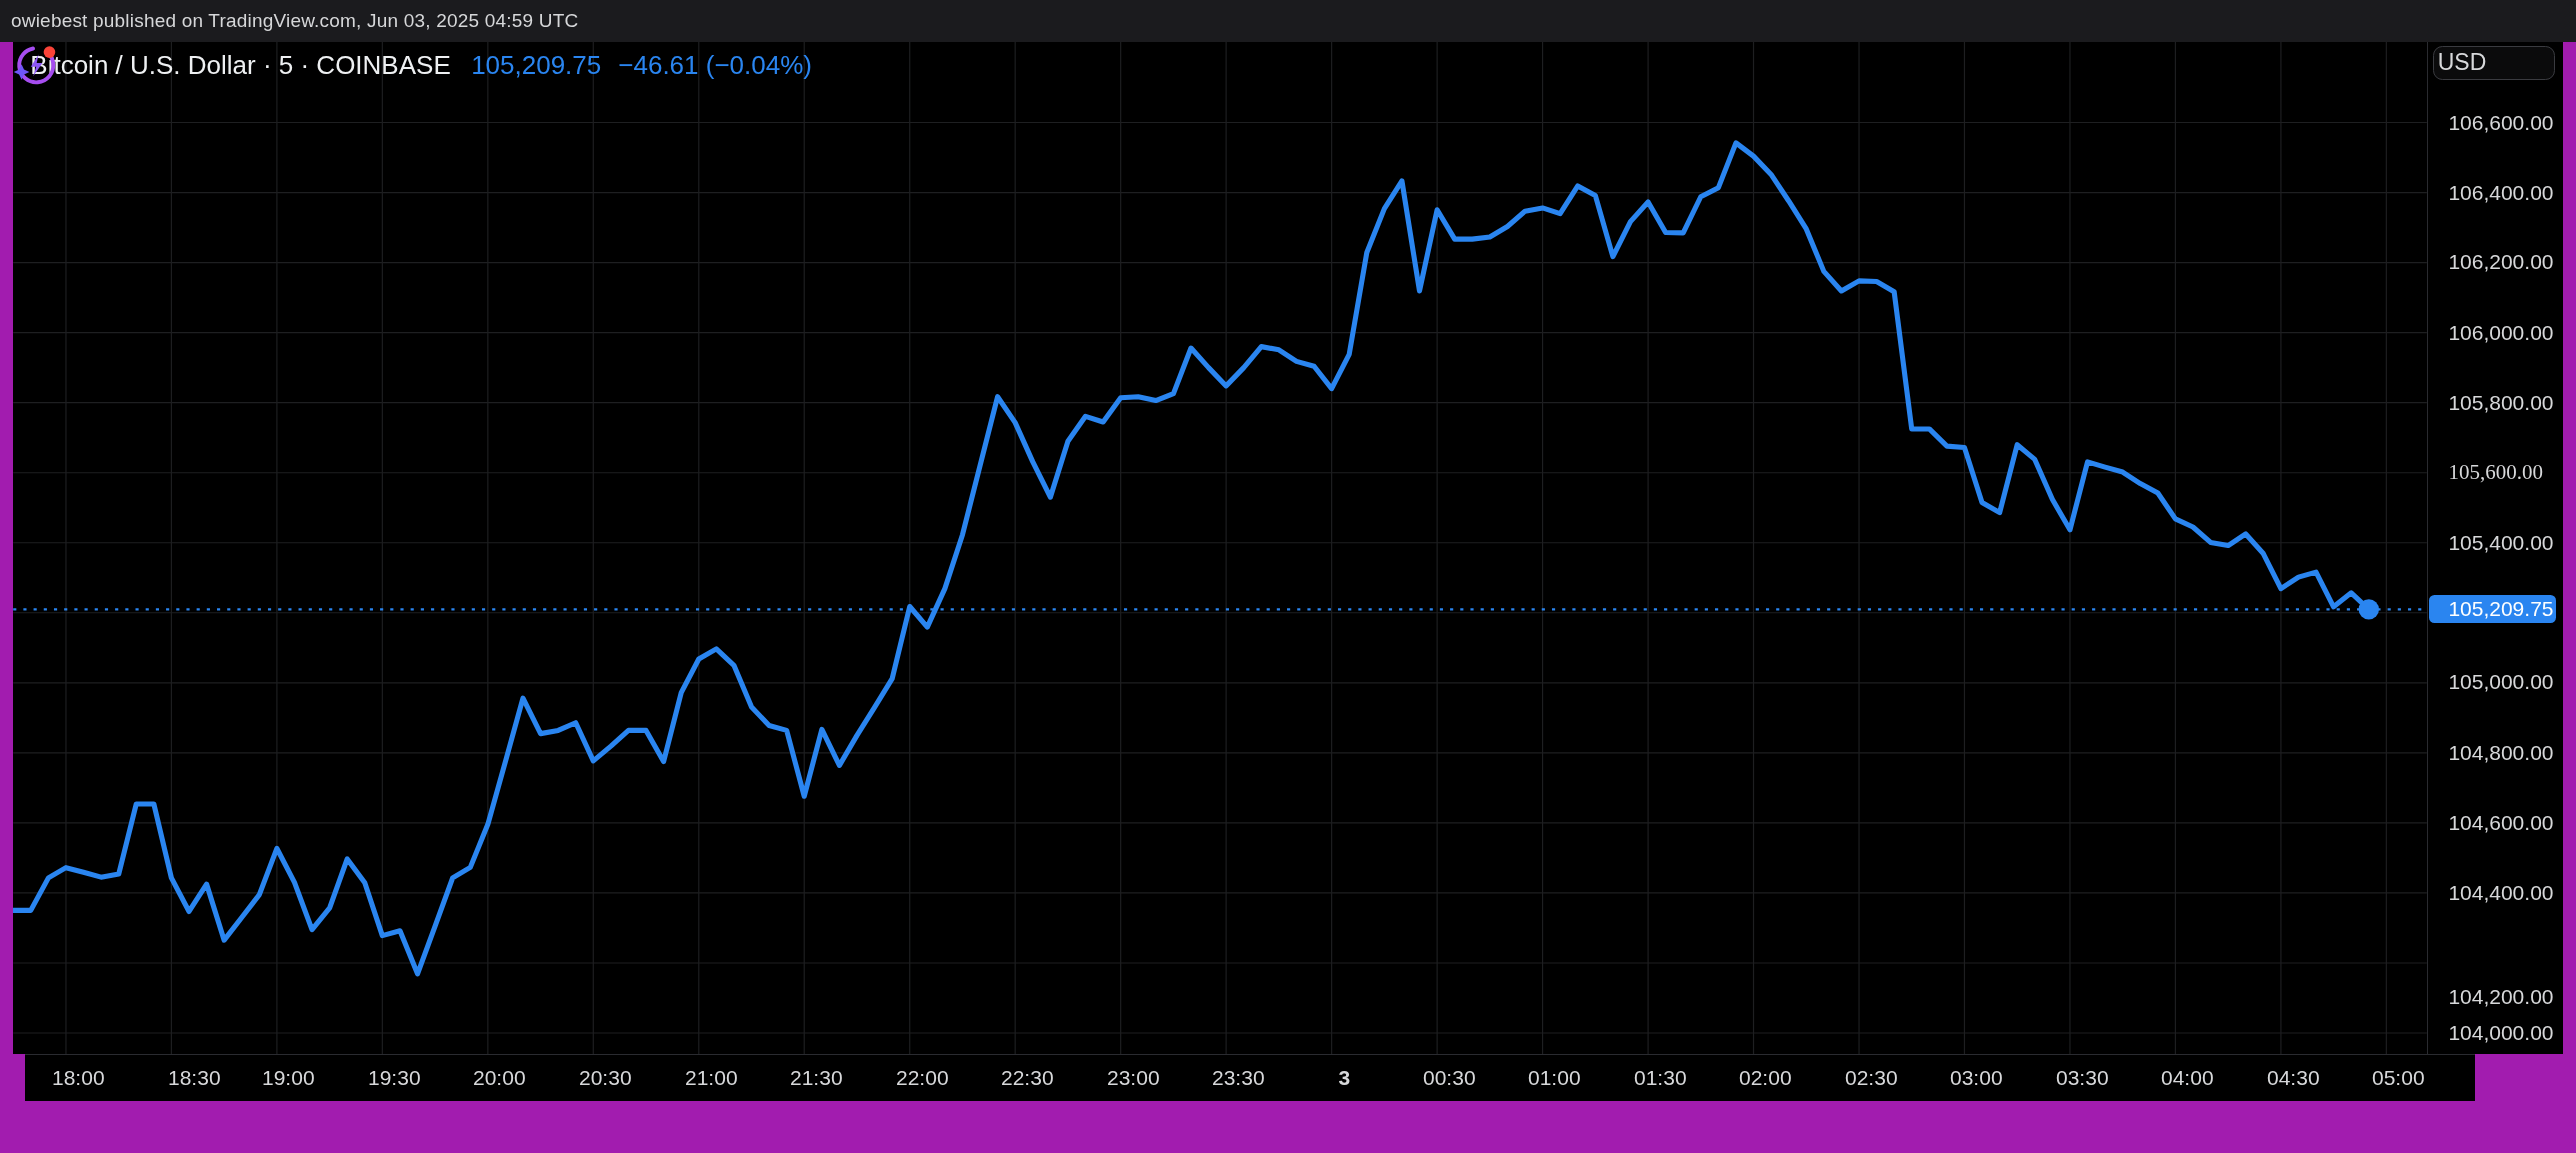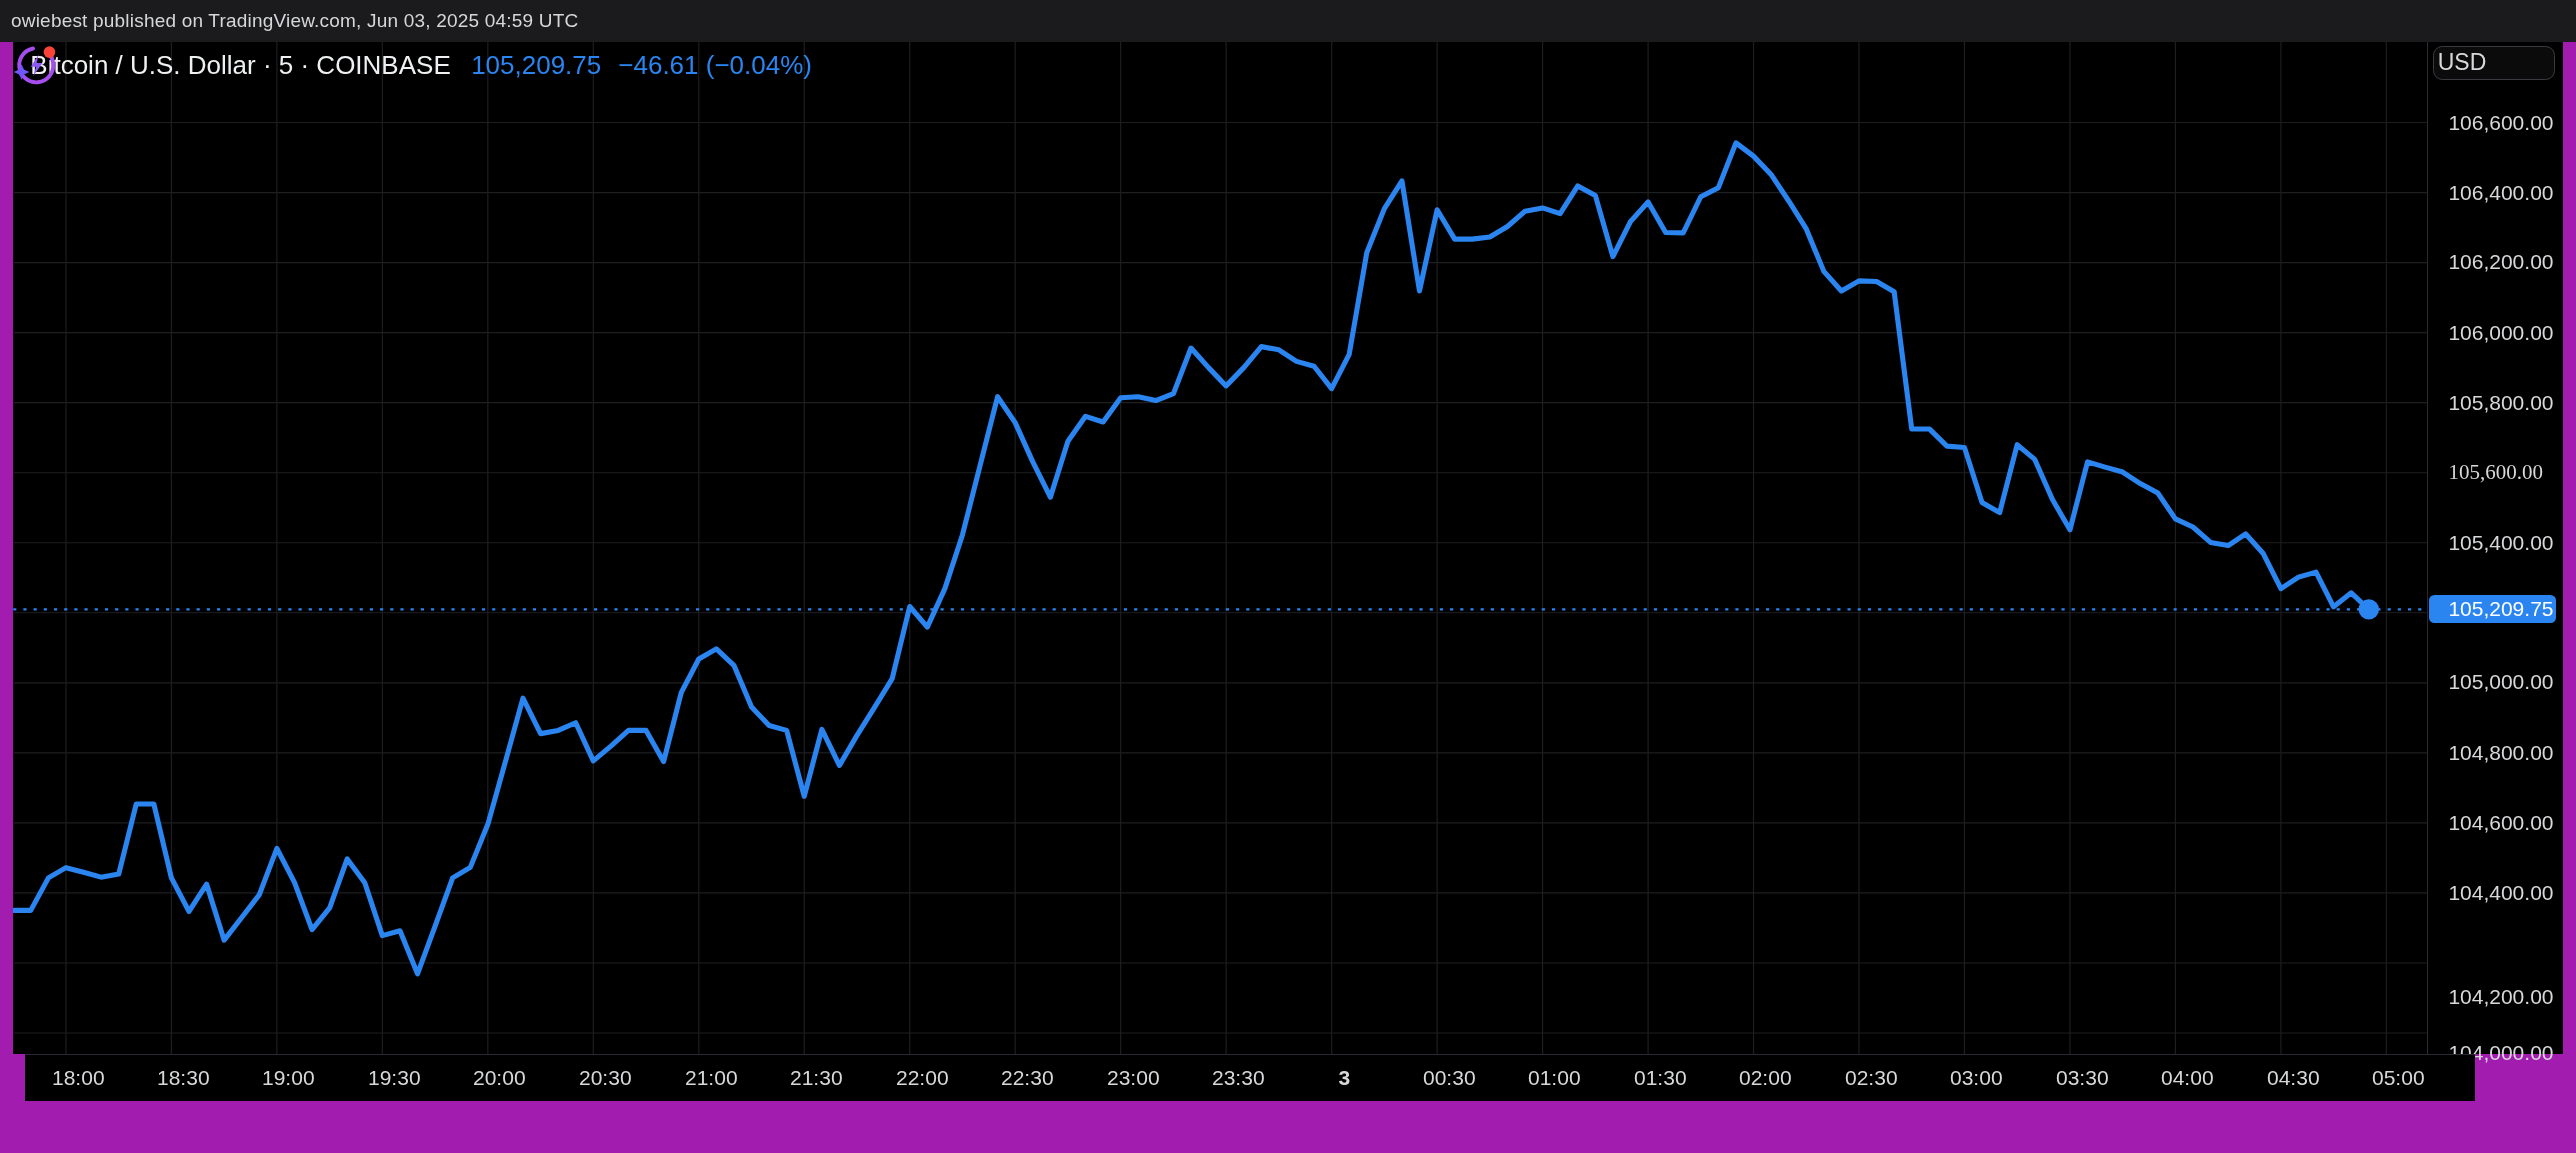--- a/index.html
+++ b/index.html
@@ -132,26 +132,26 @@
       <span class="ptick" style="top: 280px;">106,000.00</span>
       <span class="ptick" style="top: 350px;">105,800.00</span>
       <span class="ptick" style="top: 419px; font-family: Liberation Serif, serif;">105,600.00</span>
       <span class="ptick" style="top: 490px;">105,400.00</span>
       <span class="ptick" style="top: 560px;">105,200.00</span>
       <span class="ptick" style="top: 629px;">105,000.00</span>
       <span class="ptick" style="top: 700px;">104,800.00</span>
       <span class="ptick" style="top: 770px;">104,600.00</span>
       <span class="ptick" style="top: 840px;">104,400.00</span>
       <span class="ptick" style="top: 944px;">104,200.00</span>
-      <span class="ptick" style="top: 1000px;">104,000.00</span>
+      <span class="ptick" style="top: 980px;">104,000.00</span>
     </div>
 
   <div class="time-axis" id="time-axis">
       <span class="ttick" style="left: 53px;">18:00</span>
-      <span class="ttick" style="left: 158px; text-align: right;">18:30</span>
+      <span class="ttick" style="left: 169px; text-align: right;">18:30</span>
       <span class="ttick" style="left: 263px;">19:00</span>
       <span class="ttick" style="left: 369px;">19:30</span>
       <span class="ttick" style="left: 474px;">20:00</span>
       <span class="ttick" style="left: 580px;">20:30</span>
       <span class="ttick" style="left: 686px; text-align: center;">21:00</span>
       <span class="ttick" style="left: 791px;">21:30</span>
       <span class="ttick" style="left: 897px;">22:00</span>
       <span class="ttick" style="left: 1002px;">22:30</span>
       <span class="ttick" style="left: 1108px;">23:00</span>
       <span class="ttick" style="left: 1213px;">23:30</span>

